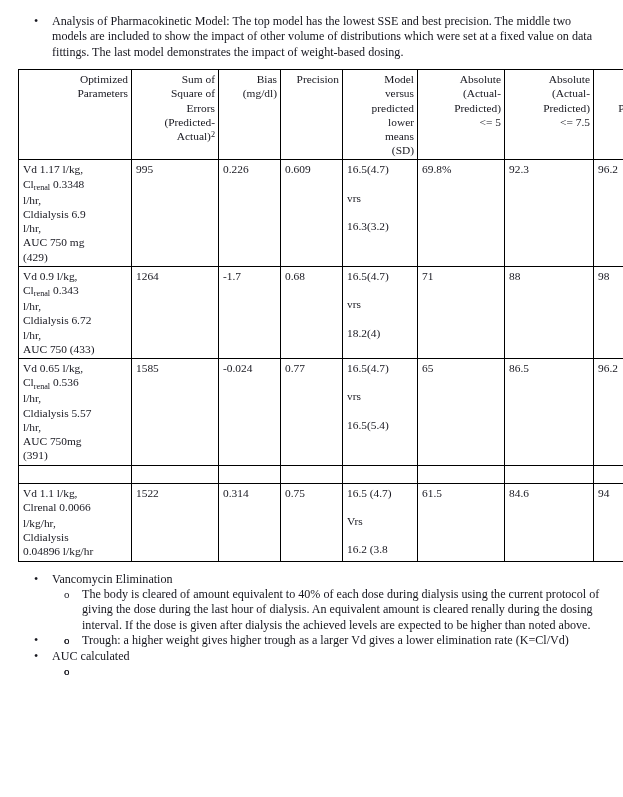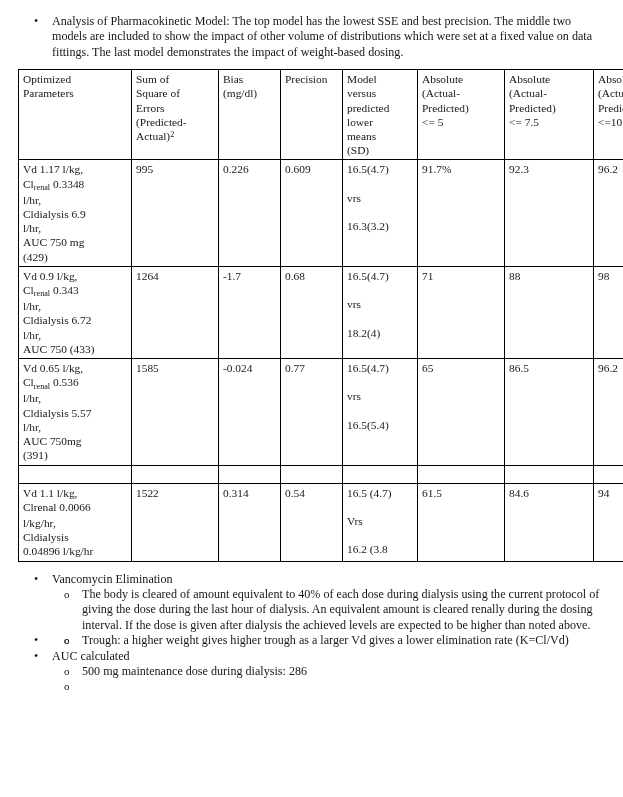--- a/index.html
+++ b/index.html
@@ -79,20 +79,21 @@
   }
   table.pk td, table.pk th {
     border: 1px solid #000000;
     vertical-align: top;
     padding: 2px 3px 2px 4px;
     text-align: left;
     font-weight: normal;
   }
   table.pk th {
     font-weight: normal;
+    text-align: right;
   }
   .c0 { width: 105px; }
   .c1 { width: 79px; }
   .c2 { width: 54px; }
   .c3 { width: 54px; }
   .c4 { width: 67px; }
   .c5 { width: 79px; }
   .c6 { width: 81px; }
   .c7 { width: 67px; }
 
@@ -188,21 +189,21 @@
           <td class="c1">995</td>
           <td class="c2">0.226</td>
           <td class="c3">0.609</td>
           <td class="c4">
             <div>16.5(4.7)</div>
             <div class="blank"></div>
             <div>vrs</div>
             <div class="blank"></div>
             <div>16.3(3.2)</div>
           </td>
-          <td class="c5">91.7%</td>
+          <td class="c5">69.8%</td>
           <td class="c6">92.3</td>
           <td class="c7">96.2</td>
         </tr>
 
         <tr>
           <td class="c0">
             <div>Vd 0.9 l/kg,</div>
             <div><span>Cl</span><sub>renal</sub><span> 0.343</span></div>
             <div>l/hr,</div>
             <div>Cldialysis 6.72</div>
@@ -263,21 +264,21 @@
         <tr class="bold-row">
           <td class="c0">
             <div>Vd 1.1 l/kg,</div>
             <div><span>Clrenal 0.0066</span><sub></sub><span></span></div>
             <div>l/kg/hr,</div>
             <div>Cldialysis</div>
             <div>0.04896 l/kg/hr</div>
           </td>
           <td class="c1">1522</td>
           <td class="c2">0.314</td>
-          <td class="c3">0.54</td>
+          <td class="c3">0.75</td>
           <td class="c4">
             <div>16.5 (4.7)</div>
             <div class="blank"></div>
             <div>Vrs</div>
             <div class="blank"></div>
             <div>16.2 (3.8</div>
           </td>
           <td class="c5">61.5</td>
           <td class="c6">84.6</td>
           <td class="c7">94</td>
@@ -313,21 +314,20 @@
           </li>
         </ul>
       </li>
 
       <li>
         <span class="bullet">•</span>
         <span>AUC calculated</span>
         <ul class="lvl2">
           <li>
             <span class="obullet">o</span>
-            <span>500 mg maintenance dose during dialysis: 286</span>
           </li>
           <li>
             <span class="obullet">o</span>
           </li>
         </ul>
       </li>
 
     </ul>
   </div>
 

